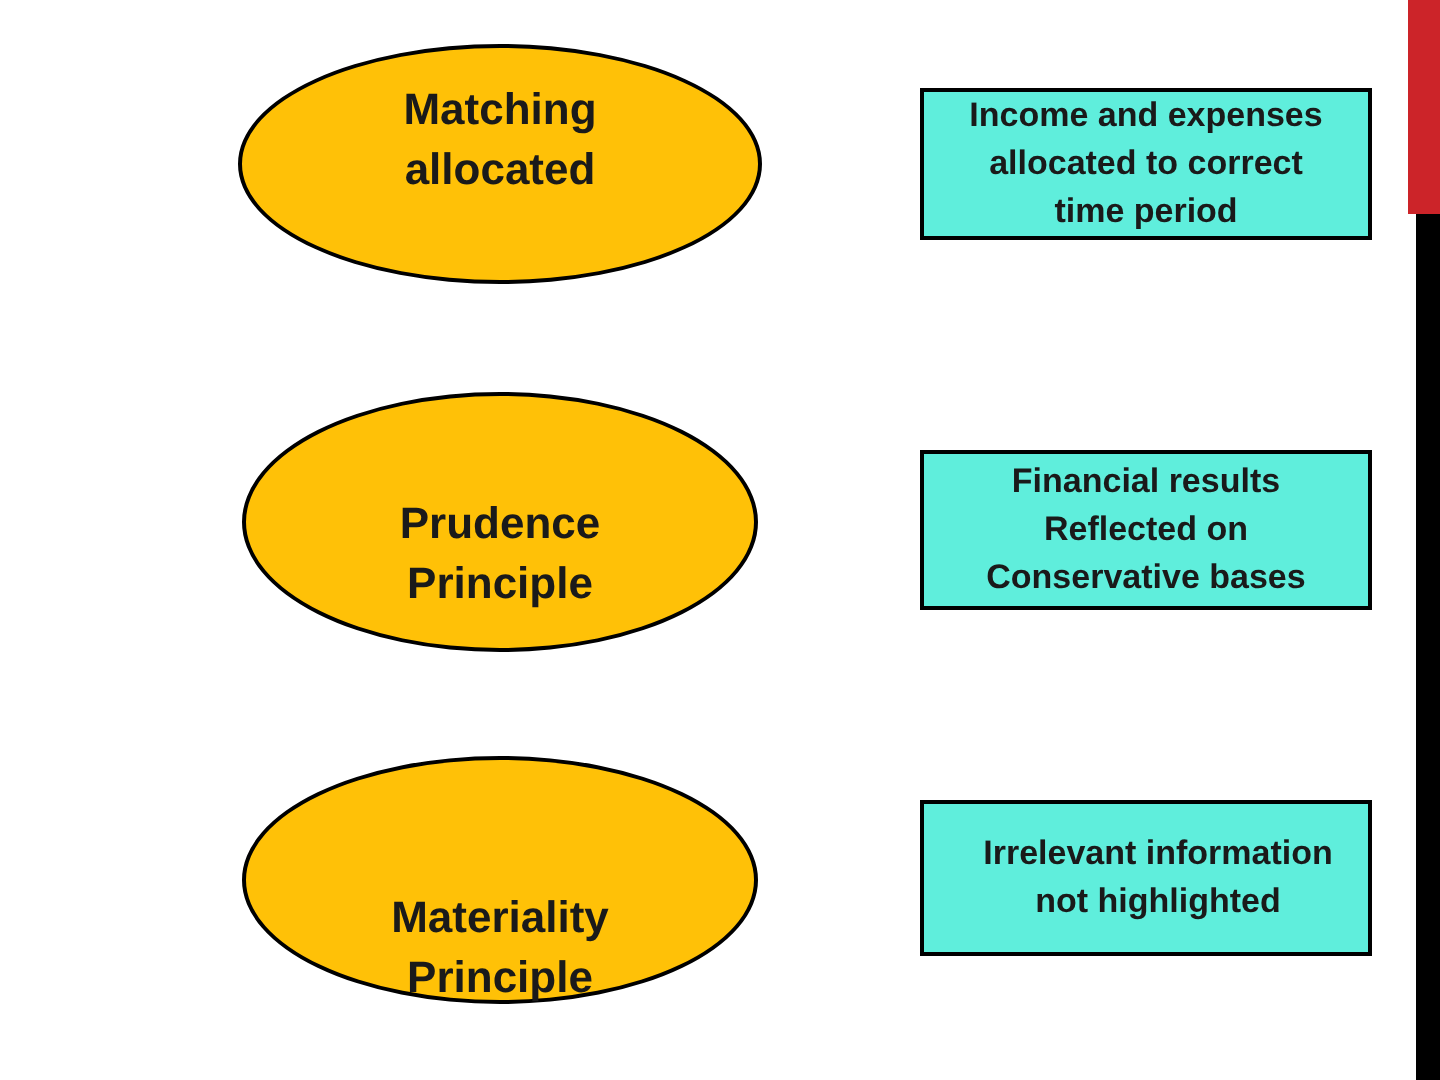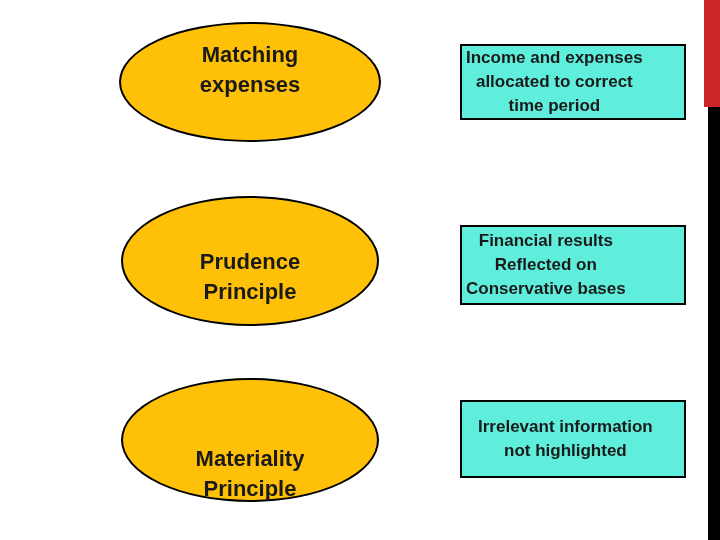--- a/index.html
+++ b/index.html
@@ -61,20 +61,21 @@
   .e2 .shape-text { transform: translateY(16px); }
   .e3 .shape-text { transform: translateY(13px); margin-top: 42px; }
 
   
   .box {
     position: absolute;
     background: var(--box-fill, #5FEEDC);
     border: 2px solid var(--shape-border, #000000);
     display: flex;
     align-items: center;
+    justify-content: center;
     text-align: center;
     color: var(--text-color, #1a1a1a);
     font-weight: bold;
     font-size: 17px;
     line-height: 24px;
     padding: 0 4px;
   }
   .r1 { left: 460px; top: 44px;  width: 226px; height: 76px; }
   .r2 { left: 460px; top: 225px; width: 226px; height: 80px; }
   .r3 { left: 460px; top: 400px; width: 226px; height: 78px; padding-left: 16px; }
@@ -87,21 +88,21 @@
 </head>
 <body style="background: rgb(255, 255, 255);">
 
 <div class="slide">
 
   <div class="accent-red"></div>
   <div class="accent-black"></div>
 
   <div class="ellipse e1">
     <span class="shape-text">Matching
-expenses</span>
+allocated</span>
   </div>
   <div class="box r1">
     <span class="shape-text">Income and expenses
 allocated to correct
 time period</span>
   </div>
 
   <div class="ellipse e2">
     <span class="shape-text">Prudence
 Principle</span>

